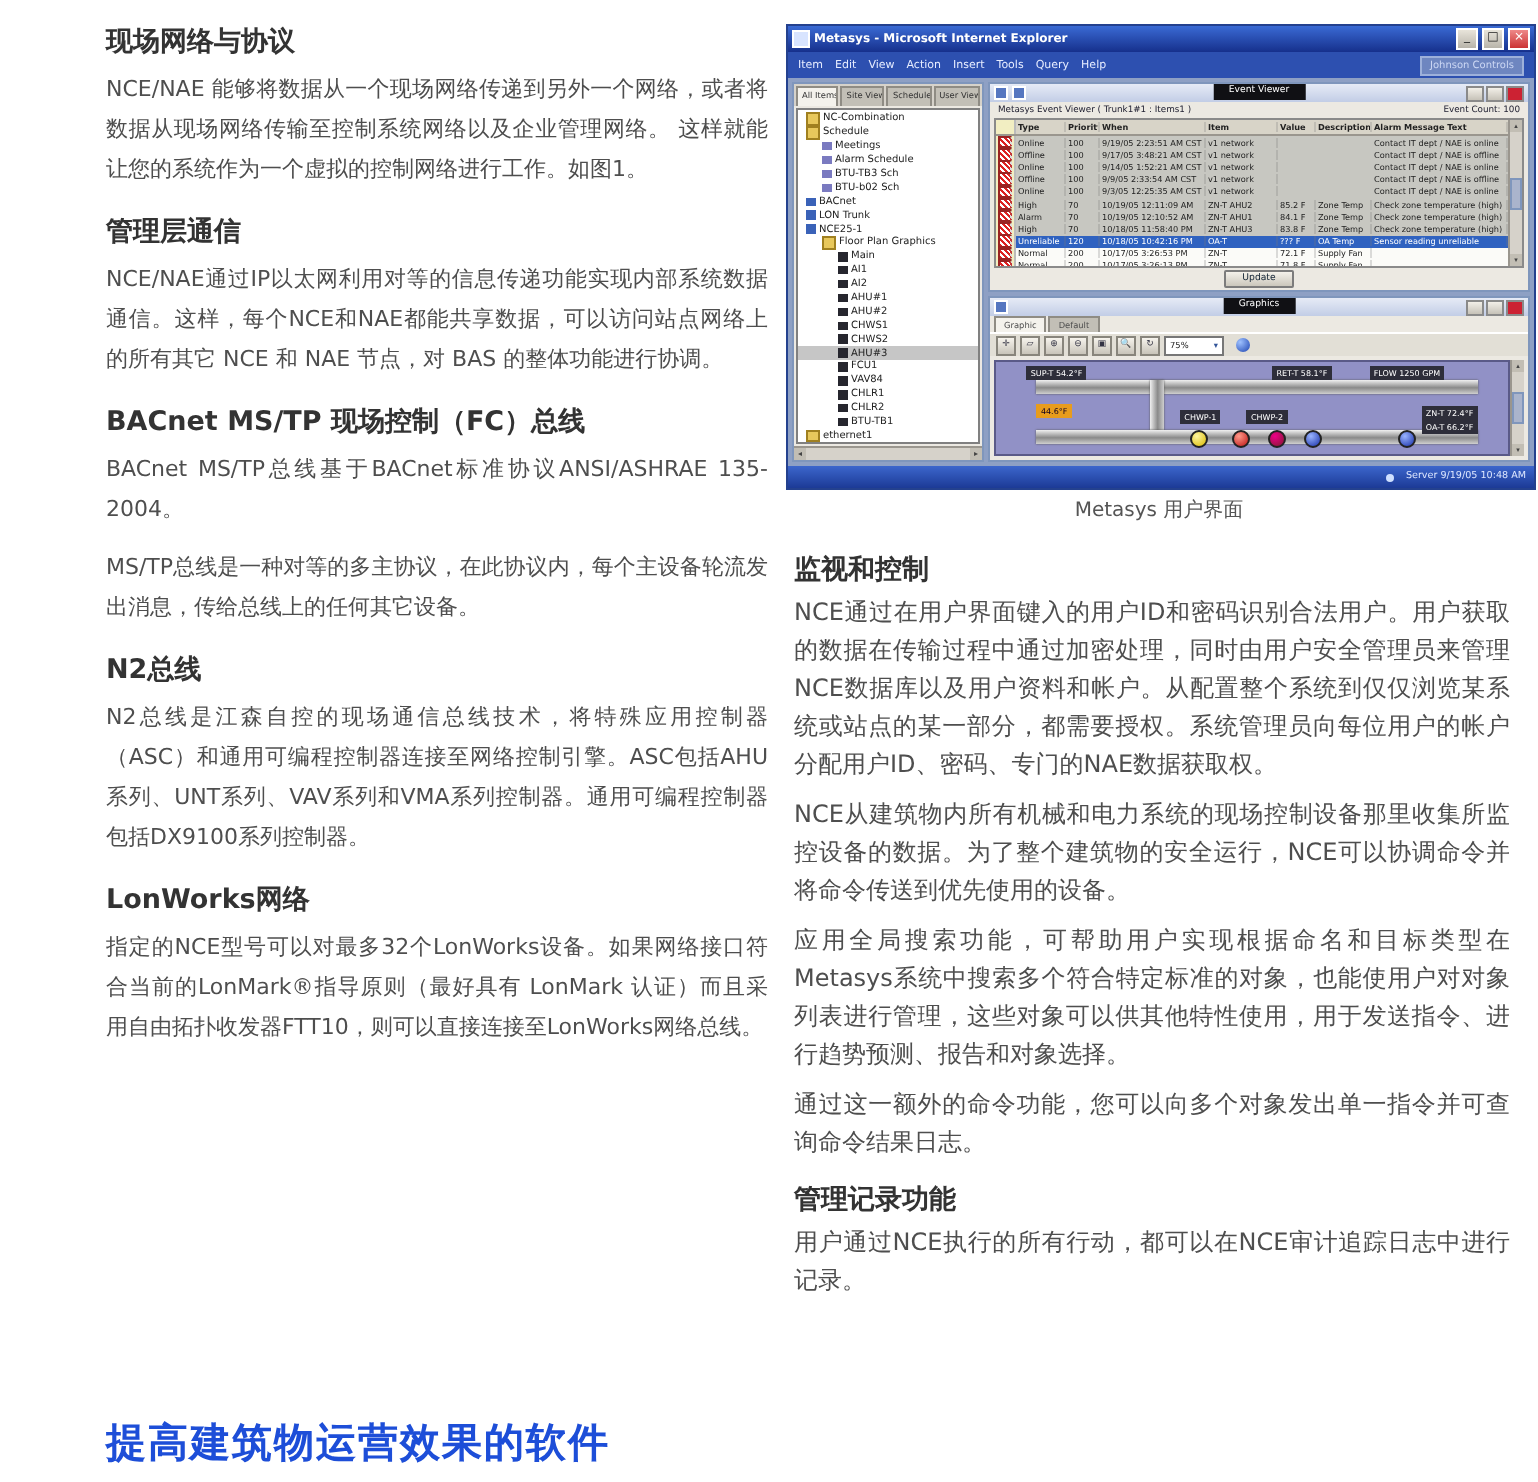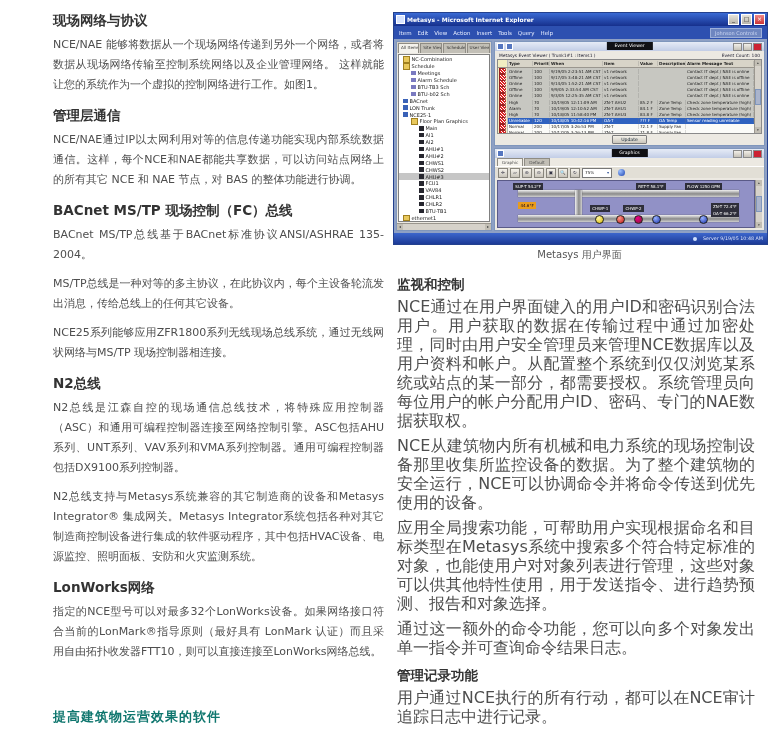--- a/index.html
+++ b/index.html
@@ -8,24 +8,24 @@
     background:#ffffff;color:#4e4e4e;
     font-family:"DejaVu Sans",sans-serif;
   }
   
   .leftcol{position:absolute;left:53px;top:8px;width:331px;}
   .rightcol{position:absolute;left:397px;top:266px;width:358px;}
   h3.sec{font-size:13.5px;color:#333;font-weight:bold;margin:12px 0 5px;}
   .leftcol h3.sec:first-child{margin-top:4px;}
   .leftcol p{font-size:11px;line-height:20px;margin:0 0 9px;text-align:justify;}
   .rightcol h3.sec{margin:10px 0 3px;}
-  .rightcol p{font-size:16px;line-height:19px;margin:0 0 6px;text-align:justify;}
+  .rightcol p{font-size:12px;line-height:19px;margin:0 0 6px;text-align:justify;}
   .footer-heading{
-    position:absolute;left:53px;top:708px;font-size:13px;font-weight:bold;
-    color:#0f766e;letter-spacing:1px;
+    position:absolute;left:53px;top:708px;font-size:20px;font-weight:bold;
+    color:#1d4ed8;letter-spacing:1px;
   }
   .caption{position:absolute;left:393px;top:248px;width:373px;text-align:center;
     font-size:10px;color:#555;}
   
   .win{position:absolute;left:393px;top:12px;width:373px;height:231px;
     border:1px solid #24418e;background:#8ea0c4;display:flex;flex-direction:column;
     font-family:"DejaVu Sans",sans-serif;}
   .titlebar{height:13px;background:linear-gradient(#3a6ad4,#16308c);display:flex;align-items:center;
     padding:0 2px;gap:2px;flex:none;}
   .titlebar .appico{width:7px;height:7px;background:#d8e4ff;border:1px solid #fff;flex:none;}
@@ -123,24 +123,22 @@
 <body>
 
 <div class="leftcol">
   <h3 class="sec">现场网络与协议</h3>
   <p>NCE/NAE 能够将数据从一个现场网络传递到另外一个网络，或者将数据从现场网络传输至控制系统网络以及企业管理网络。 这样就能让您的系统作为一个虚拟的控制网络进行工作。如图1。</p>
   <h3 class="sec">管理层通信</h3>
   <p>NCE/NAE通过IP以太网利用对等的信息传递功能实现内部系统数据通信。这样，每个NCE和NAE都能共享数据，可以访问站点网络上的所有其它 NCE 和 NAE 节点，对 BAS 的整体功能进行协调。</p>
   <h3 class="sec">BACnet MS/TP 现场控制（FC）总线</h3>
   <p>BACnet MS/TP总线基于BACnet标准协议ANSI/ASHRAE 135-2004。</p>
   <p>MS/TP总线是一种对等的多主协议，在此协议内，每个主设备轮流发出消息，传给总线上的任何其它设备。</p>
-  <p>NCE25系列能够应用ZFR1800系列无线现场总线系统，通过无线网状网络与MS/TP 现场控制器相连接。</p>
   <h3 class="sec">N2总线</h3>
   <p>N2总线是江森自控的现场通信总线技术，将特殊应用控制器（ASC）和通用可编程控制器连接至网络控制引擎。ASC包括AHU系列、UNT系列、VAV系列和VMA系列控制器。通用可编程控制器包括DX9100系列控制器。</p>
-  <p>N2总线支持与Metasys系统兼容的其它制造商的设备和Metasys Integrator® 集成网关。Metasys Integrator系统包括各种对其它制造商控制设备进行集成的软件驱动程序，其中包括HVAC设备、电源监控、照明面板、安防和火灾监测系统。</p>
   <h3 class="sec">LonWorks网络</h3>
   <p>指定的NCE型号可以对最多32个LonWorks设备。如果网络接口符合当前的LonMark®指导原则（最好具有 LonMark 认证）而且采用自由拓扑收发器FTT10，则可以直接连接至LonWorks网络总线。</p>
 
 </div>
 <div class="footer-heading">提高建筑物运营效果的软件</div>
 
 <div class="win">
   <div class="titlebar">
     <div class="appico"></div>
     <div class="ttl">Metasys - Microsoft Internet Explorer</div>

